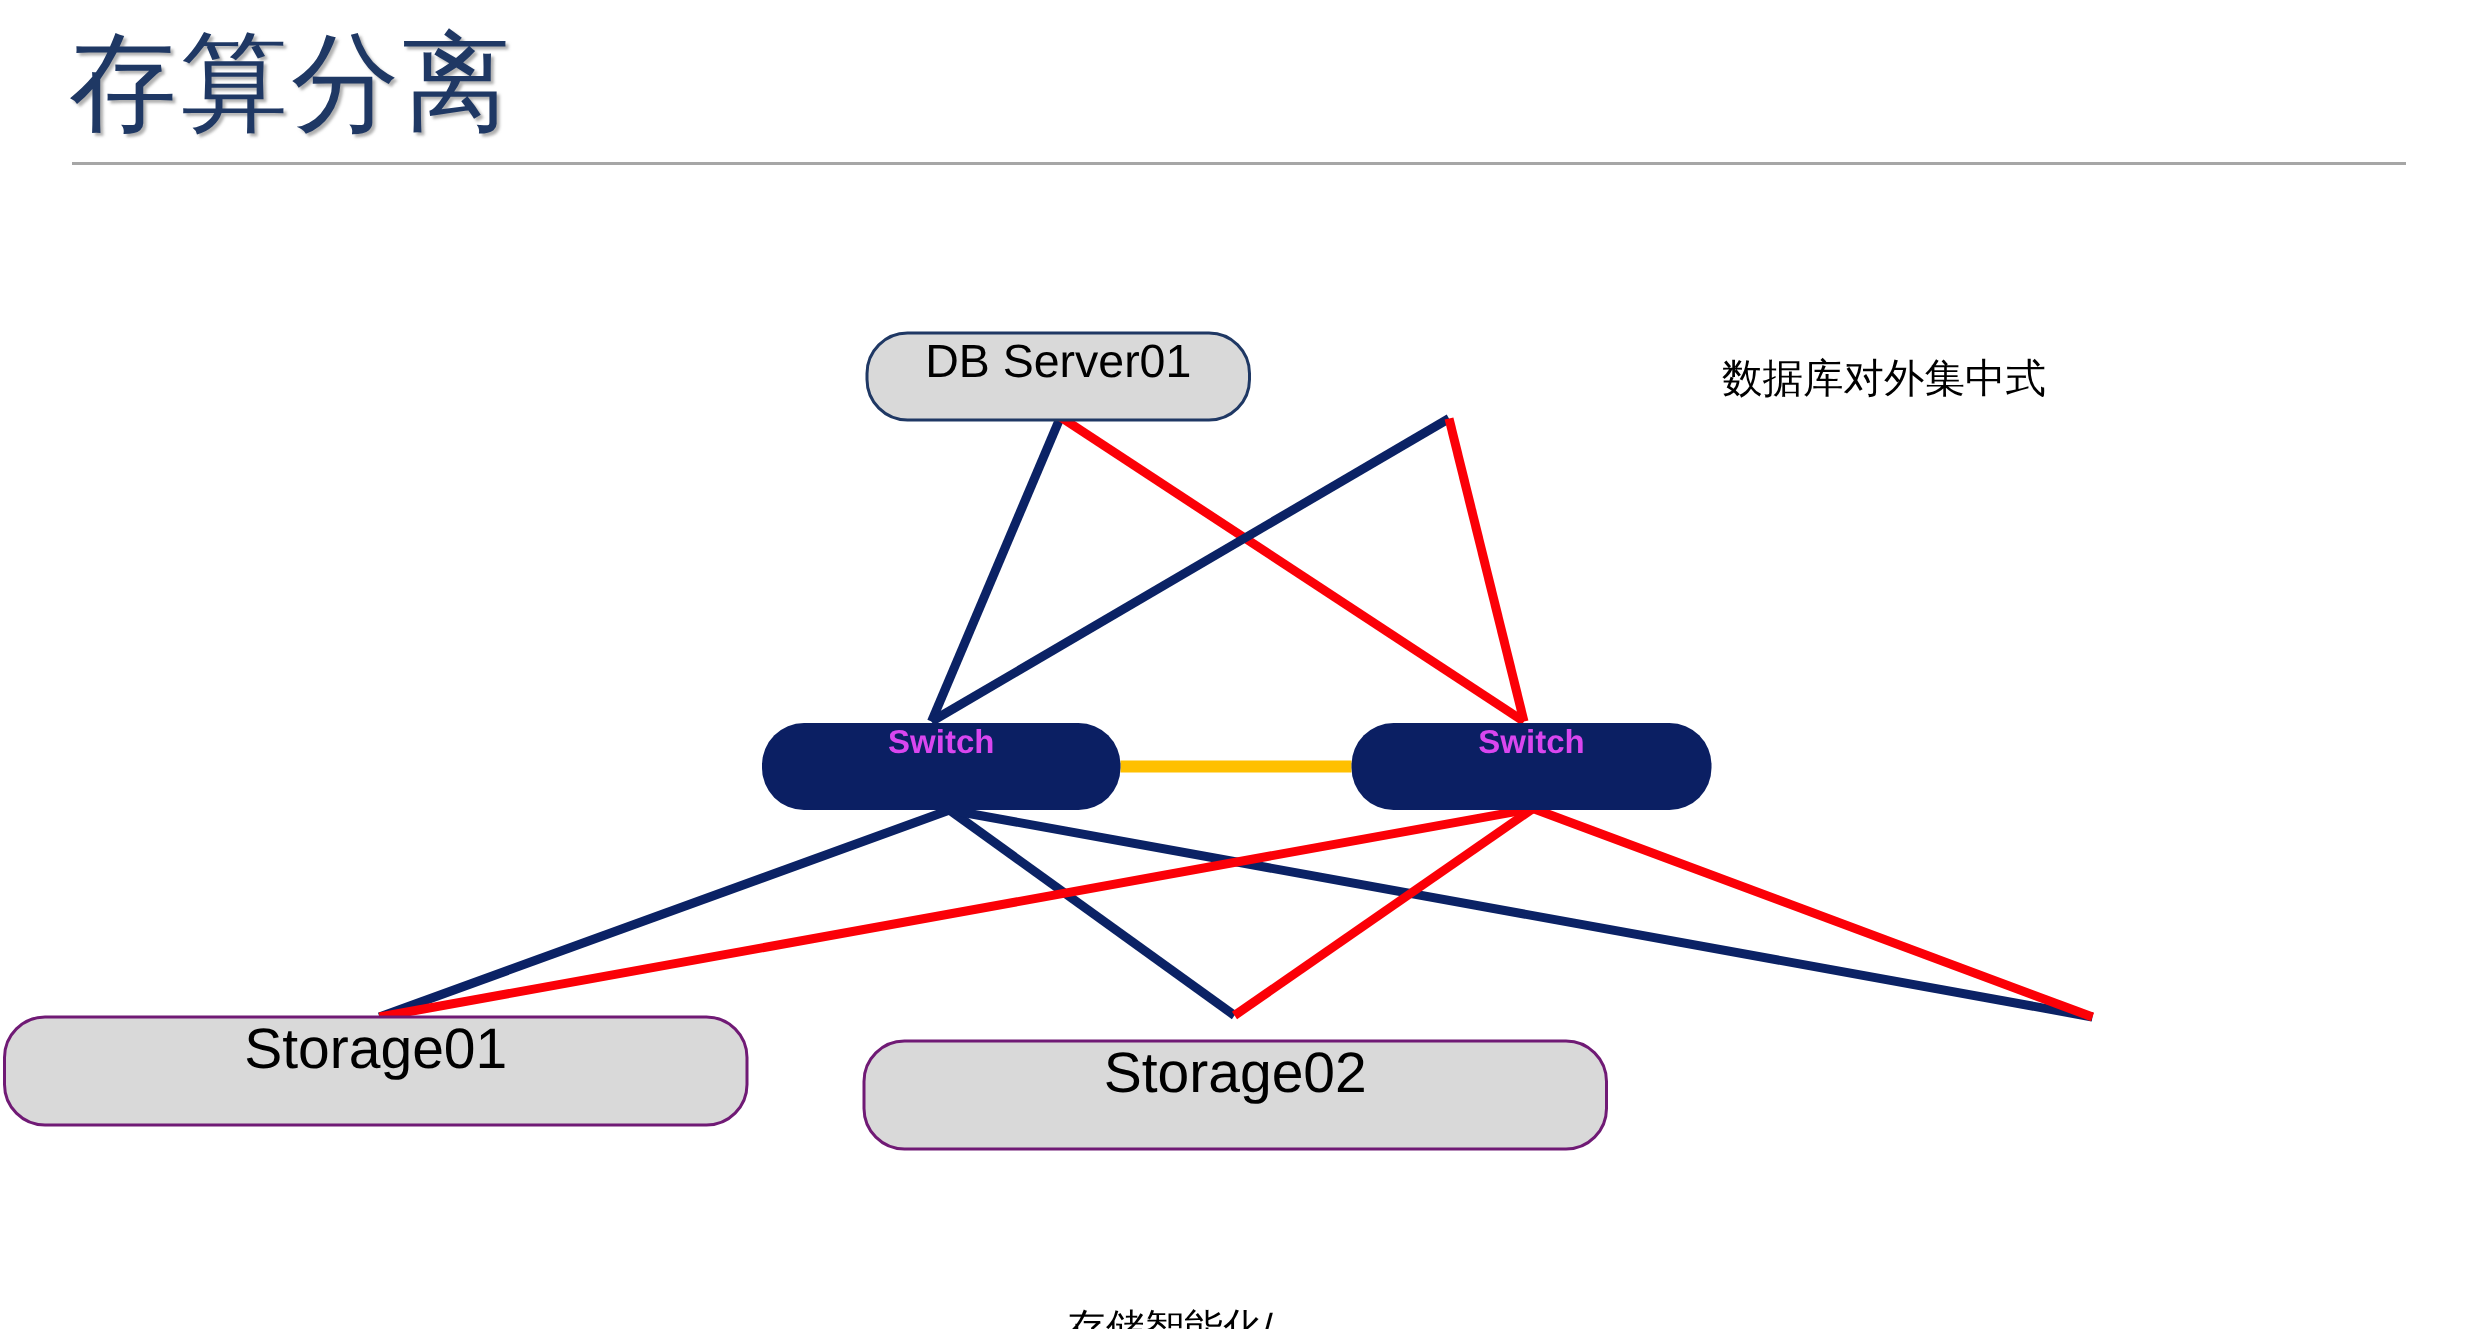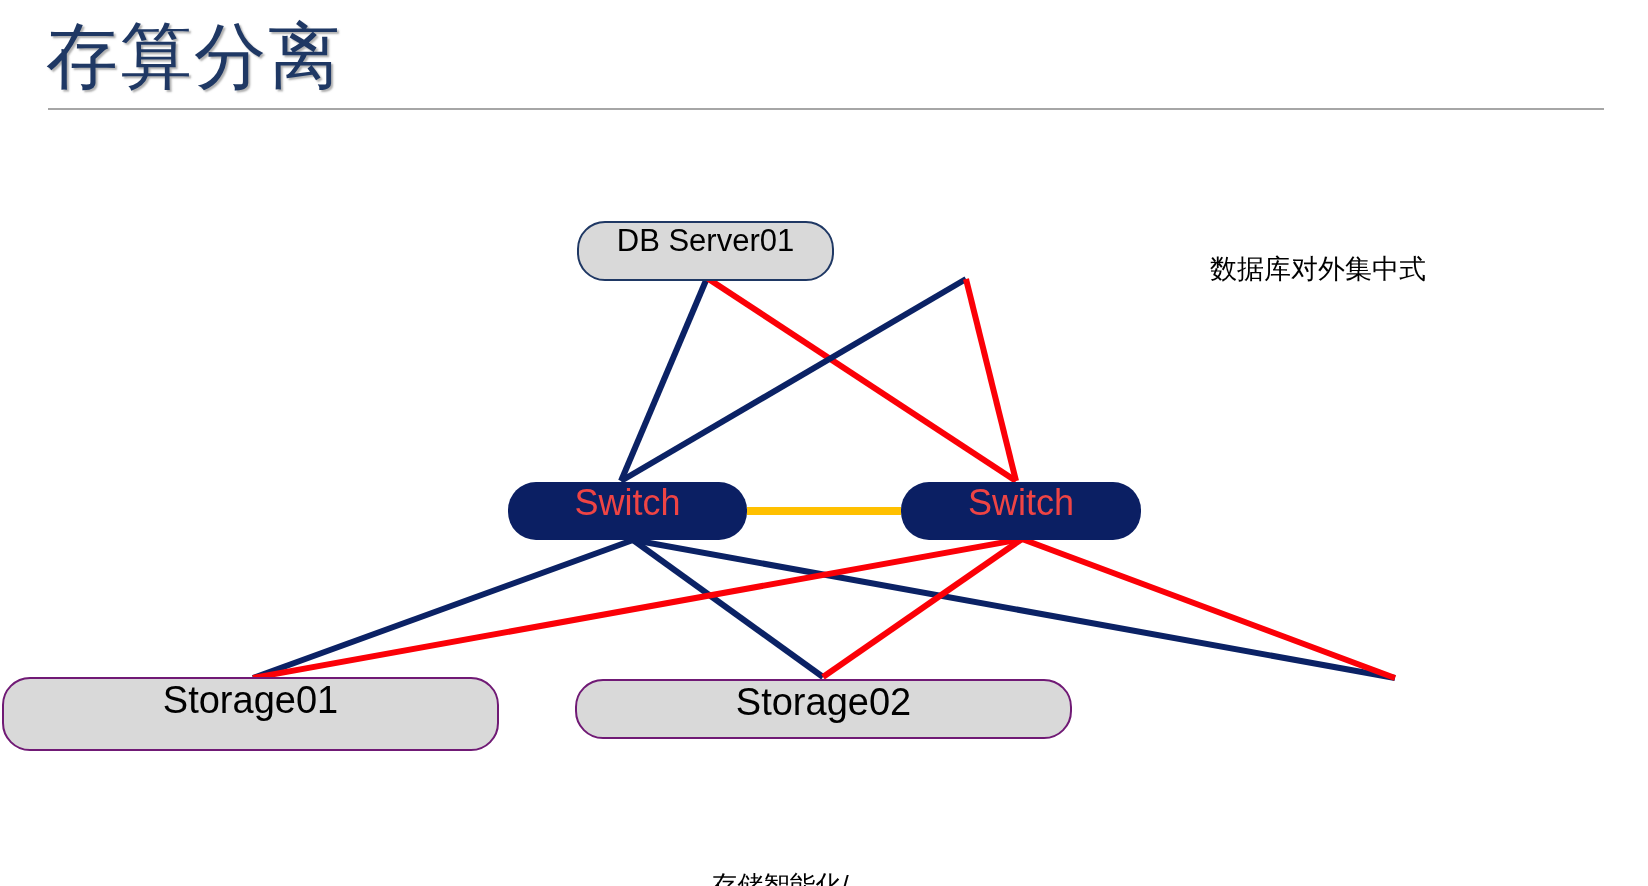--- a/index.html
+++ b/index.html
@@ -63,22 +63,23 @@
   }
   .node.server {
     background: #d9d9d9;
     border: 2px solid #1f3864;
     color: #000000;
     font-size: 31px;
   }
   .node.switch {
     background: #0b1f63;
     border: none;
-    color: #ef4444;
-    font-size: 36px;
+    color: #d946ef;
+    font-size: 22px;
+    font-weight: bold;
   }
   .node.storage {
     background: #d9d9d9;
     border: 2px solid #701a75;
     color: #000000;
     font-size: 38px;
   }
 
   
   .caption {
@@ -133,25 +134,25 @@
   </div>
 
   <div class="node switch" style="left:901px; top:482px; width:240px; height:58px;">
     <span>Switch</span>
   </div>
 
   <div class="node storage" style="left:2px; top:677px; width:497px; height:74px;">
     <span>Storage01</span>
   </div>
 
-  <div class="node storage" style="left:575px; top:679px; width:497px; height:60px;">
+  <div class="node storage" style="left:575px; top:693px; width:497px; height:74px;">
     <span>Storage02</span>
   </div>
 
 
-  <div class="caption" style="left:1210px; top:235px;margin-top:17px;">数据库对外集中式</div>
+  <div class="caption" style="left:1148px; top:235px;">数据库对外集中式</div>
 
   <div id="caption-bottom" class="caption" style="left:640px; top:795px; width:280px;">
     <div>存储智能化/</div>
     
   </div>
 
 </div>
 
 </body></html>

